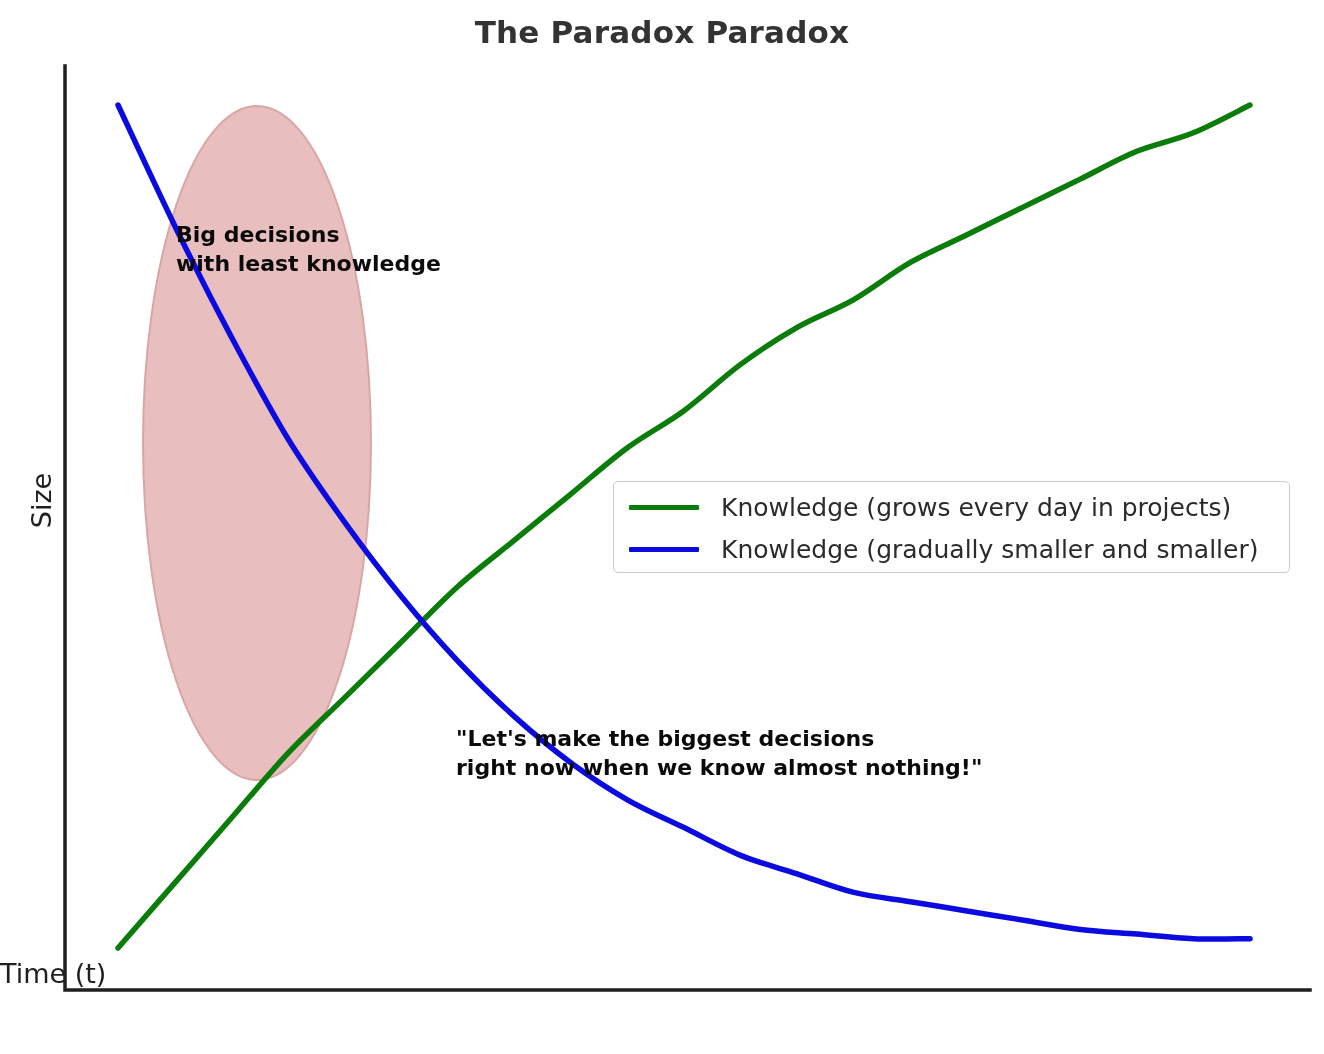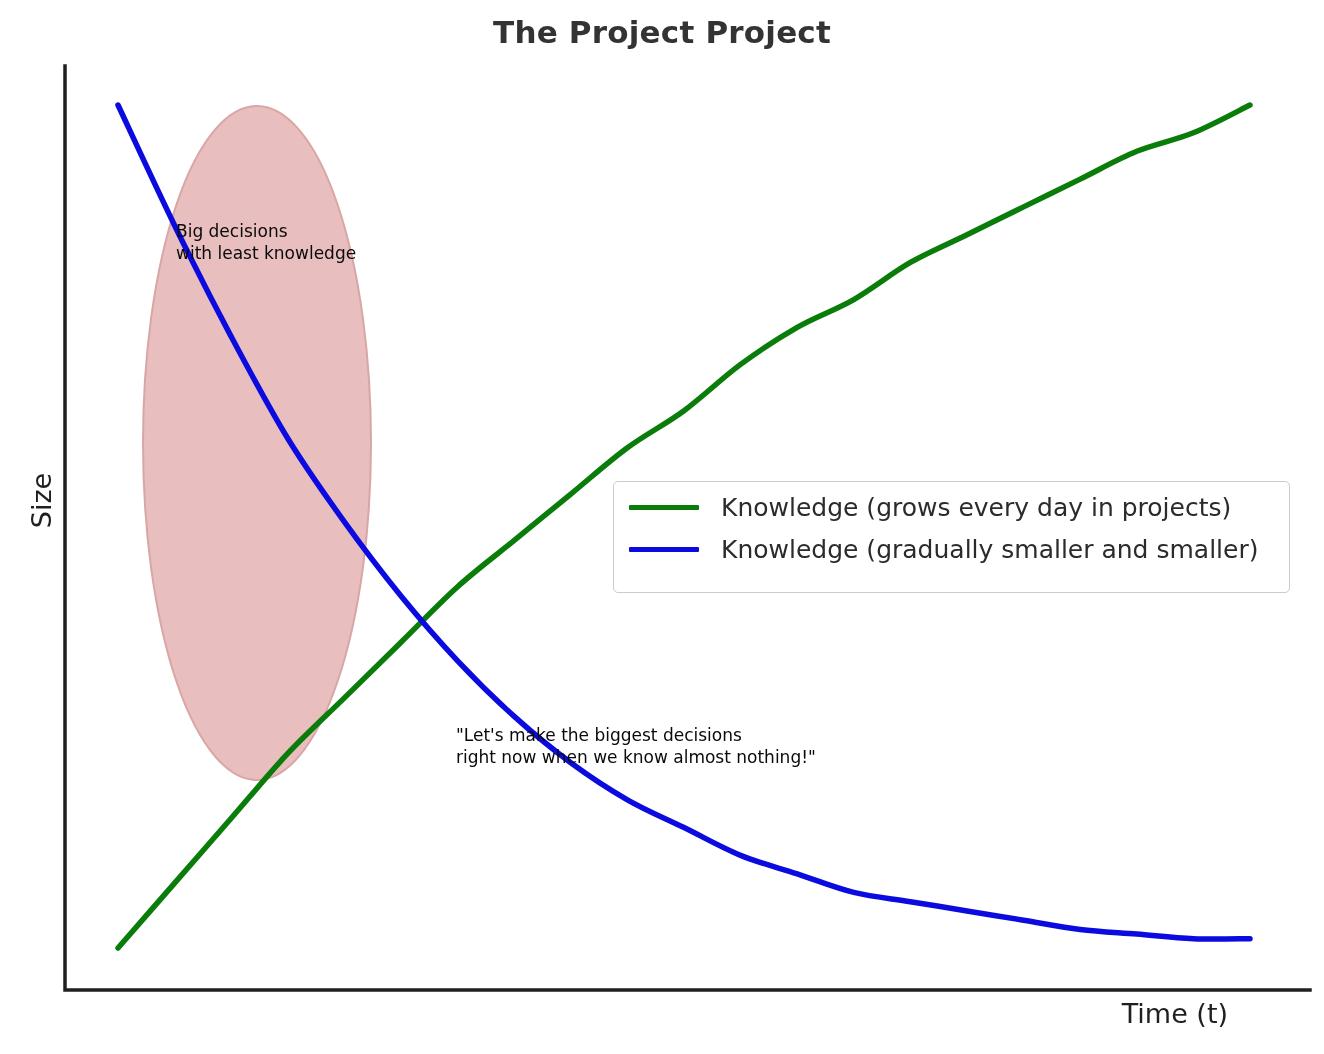--- a/index.html
+++ b/index.html
@@ -44,45 +44,46 @@
   #ylabel {
     left: -14px;
     top: 485px;
     width: 110px;
     text-align: center;
     transform: rotate(-90deg);
     transform-origin: center center;
   }
   #xlabel {
     left: 0;
-    top: 998px;
+    top: 958px;
     width: 1228px;
-    text-align: right;
+    text-align: left;
   }
   .annot {
     position: absolute;
     color: #0a0a0a;
-    font-size: 17px;
+    font-size: 22px;
     line-height: 1.32;
     white-space: pre;
+    font-weight: bold;
   }
   #annot-ellipse {
     left: 176px;
     top: 220px;
   }
   #annot-quote {
     left: 456px;
     top: 724px;
   }
   #legend-box {
     position: absolute;
     left: 613px;
     top: 481px;
     width: 677px;
-    height: 112px;
+    height: 92px;
     background: #ffffff;
     border: 1px solid #cccccc;
     border-radius: 5px;
     box-sizing: border-box;
   }
   .legend-row {
     position: absolute;
     left: 15px;
     height: 30px;
     display: flex;
@@ -100,21 +101,21 @@
     font-size: 25px;
     color: #2b2b2b;
     white-space: nowrap;
   }
 </style>
 </head>
 <body>
 
 <div id="figure">
 
-  <div id="chart-title" style="color: rgb(51, 51, 51);">The Project Project</div>
+  <div id="chart-title" style="color: rgb(51, 51, 51);">The Paradox Paradox</div>
 
   <svg id="plot-svg" width="1324" height="1054">
 
     <ellipse id="highlight-ellipse" cx="257" cy="443" rx="114" ry="337" fill="#e9bebe" stroke="#d9a6a6" stroke-width="2"></ellipse>
 
     <path id="curve-knowledge" fill="none" stroke="#0a7c0a" stroke-width="5.5" stroke-linecap="round" stroke-linejoin="round" d="M 118.00 948.00 C 127.43 937.19, 155.73 904.77, 174.60 883.15 C 193.47 861.54, 212.33 839.92, 231.20 818.31 C 250.07 796.69, 268.93 773.53, 287.80 753.46 C 306.67 733.39, 325.53 716.41, 344.40 697.88 C 363.27 679.35, 382.13 660.82, 401.00 642.30 C 419.87 623.77, 438.73 603.70, 457.60 586.71 C 476.47 569.73, 495.33 555.84, 514.20 540.40 C 533.07 524.96, 551.93 509.52, 570.80 494.08 C 589.67 478.64, 608.53 461.65, 627.40 447.76 C 646.27 433.86, 665.13 424.60, 684.00 410.70 C 702.87 396.81, 721.73 378.28, 740.60 364.38 C 759.47 350.49, 778.33 338.14, 797.20 327.33 C 816.07 316.52, 834.93 310.35, 853.80 299.54 C 872.67 288.73, 891.53 273.29, 910.40 262.48 C 929.27 251.68, 948.13 243.96, 967.00 234.69 C 985.87 225.43, 1004.73 216.16, 1023.60 206.90 C 1042.47 197.64, 1061.33 188.37, 1080.20 179.11 C 1099.07 169.85, 1117.93 159.04, 1136.80 151.32 C 1155.67 143.60, 1174.53 140.51, 1193.40 132.79 C 1212.27 125.07, 1240.57 109.63, 1250.00 105.00"></path>
 
     <path id="curve-decisions" fill="none" stroke="#0b0bdf" stroke-width="5.5" stroke-linecap="round" stroke-linejoin="round" d="M 118.00 105.00 C 127.43 125.07, 155.73 186.83, 174.60 225.43 C 193.47 264.03, 212.33 301.08, 231.20 336.59 C 250.07 372.10, 268.93 407.62, 287.80 438.49 C 306.67 469.37, 325.53 495.62, 344.40 521.87 C 363.27 548.12, 382.13 572.82, 401.00 595.98 C 419.87 619.14, 438.73 640.75, 457.60 660.82 C 476.47 680.90, 495.33 699.42, 514.20 716.41 C 533.07 733.39, 551.93 748.83, 570.80 762.73 C 589.67 776.62, 608.53 788.97, 627.40 799.78 C 646.27 810.59, 665.13 818.31, 684.00 827.57 C 702.87 836.84, 721.73 847.64, 740.60 855.36 C 759.47 863.08, 778.33 867.71, 797.20 873.89 C 816.07 880.07, 834.93 887.79, 853.80 892.42 C 872.67 897.05, 891.53 898.59, 910.40 901.68 C 929.27 904.77, 948.13 907.86, 967.00 910.95 C 985.87 914.03, 1004.73 917.12, 1023.60 920.21 C 1042.47 923.30, 1061.33 927.16, 1080.20 929.47 C 1099.07 931.79, 1117.93 932.56, 1136.80 934.10 C 1155.67 935.65, 1174.53 937.96, 1193.40 938.74 C 1212.27 939.51, 1240.57 938.74, 1250.00 938.74"></path>
 
     <path id="axis-spines" d="M 65 66 L 65 990 L 1310 990" fill="none" stroke="#1f1f1f" stroke-width="3.5" stroke-linecap="square"></path>

